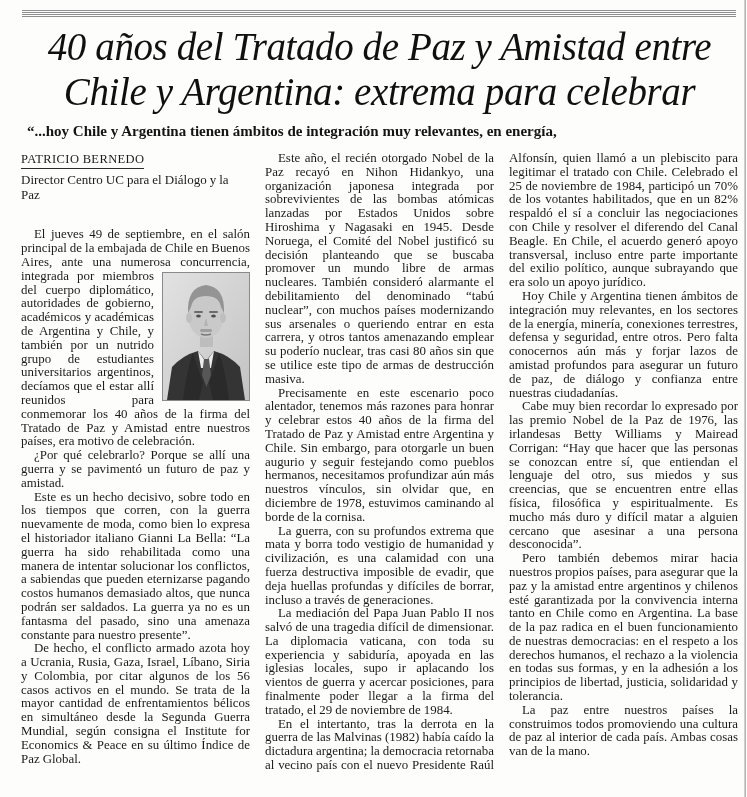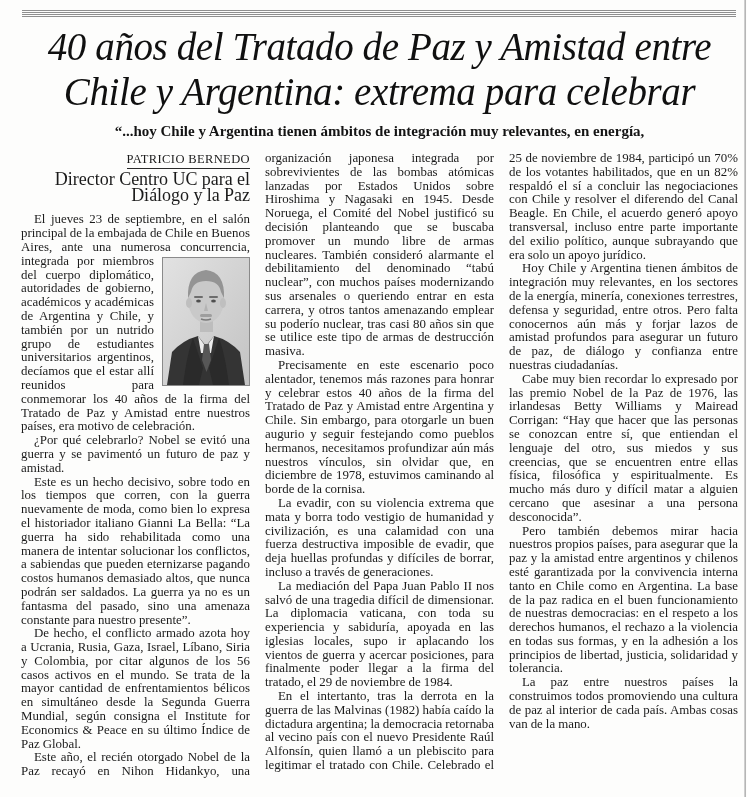--- a/index.html
+++ b/index.html
@@ -8,33 +8,33 @@
     font-family:"Liberation Serif","DejaVu Serif",serif;color:#1b1b1b;margin:0 auto;
   }
   .page-edge{position:absolute;top:0;right:1px;width:2px;height:100%;
     background:linear-gradient(to right,#dcdcdc,#a9a9a9);}
   .inner{padding:10px 9px 0 21px;}
   .top-rule{height:7px;margin:0 2px 7px 1px;
     background:repeating-linear-gradient(to bottom,#8f8f8f 0,#8f8f8f 1px,transparent 1px,transparent 2px);}
   .headline{text-align:center;font-style:italic;font-weight:normal;
     font-size:39px;line-height:45px;letter-spacing:-0.4px;color:#101010;margin:3px 0 6px;}
   .headline .hl-line{display:block;}
-  .subhead{text-align:center;font-weight:bold;font-size:15px;line-height:22px;
+  .subhead{text-align:left;font-weight:bold;font-size:15px;line-height:22px;
     color:#141414;margin:0 6px 10px;}
   .subhead .sh-line{display:block;}
   .body-cols{
     height:632px;overflow:hidden;
     column-count:3;column-gap:15px;column-fill:auto;
     font-size:12.9px;line-height:13.8px;text-align:justify;
     hyphens:auto;-webkit-hyphens:auto;word-spacing:-0.2px;
   }
-  .byline{text-align:right;margin:1px 0 9px;break-inside:avoid;text-indent:0;}
+  .byline{text-align:left;margin:1px 0 26px;break-inside:avoid;text-indent:0;}
   .byline-author{display:inline-block;font-size:12.5px;letter-spacing:0.4px;
     border-bottom:1px solid #2a2a2a;padding-bottom:1px;margin-bottom:4px;}
-  .byline-role{font-size:18px;}
+  .byline-role{font-size:13px;}
   .body-cols p{margin:0;text-indent:13px;}
   .photo-float{
     float:right;width:88px;height:129px;margin:2px 0 3px 8px;
     border:1px solid #8a8a8a;box-sizing:border-box;background:#d6d6d6;
   }
   .photo-float svg{display:block;width:100%;height:100%;}
 </style>
 </head>
 <body>
 
@@ -53,21 +53,21 @@
       <span class="sh-line">“...hoy Chile y Argentina tienen ámbitos de integración muy relevantes, en energía,</span>
     </div>
 
     <div class="body-cols">
 
       <div class="byline">
         <span class="byline-author">PATRICIO BERNEDO</span><br>
         <span class="byline-role">Director Centro UC para el Diálogo y la Paz</span>
       </div>
 
-      <p><span>El jueves 23 de septiembre, en el salón principal de la embajada de Chile en Buenos Aires, ante una numerosa concurrencia, </span><span class="photo-float" title="retrato-en-blanco-y-negro-del-autor">
+      <p><span>El jueves 49 de septiembre, en el salón principal de la embajada de Chile en Buenos Aires, ante una numerosa concurrencia, </span><span class="photo-float" title="retrato-en-blanco-y-negro-del-autor">
             <svg viewBox="0 0 86 127" preserveAspectRatio="none" role="img">
             <defs>
               <linearGradient id="bg" x1="0" y1="0" x2="1" y2="1">
                 <stop offset="0" stop-color="#e2e2e2"></stop>
                 <stop offset="1" stop-color="#c3c3c3"></stop>
               </linearGradient>
             </defs>
             <rect x="0" y="0" width="86" height="127" fill="url(#bg)"></rect>
             <rect x="37" y="58" width="13" height="16" fill="#bdbdbd"></rect>
             <ellipse cx="43" cy="42" rx="18" ry="23" fill="#c9c9c9"></ellipse>
@@ -82,26 +82,26 @@
             <rect x="37" y="56" width="12" height="3" rx="1.5" fill="#9e9e9e"></rect>
             <path d="M38 61 Q43 63 48 61" stroke="#7a7a7a" stroke-width="1.4" fill="none"></path>
             <path d="M4 127 L9 94 Q20 82 35 78 L43 88 L51 78 Q66 82 77 94 L82 127 Z" fill="#343434"></path>
             <path d="M35 78 L43 89 L51 78 L48 95 L38 95 Z" fill="#ececec"></path>
             <path d="M41 86 L46 86 L48 102 L43.5 114 L39 102 Z" fill="#575757"></path>
             <path d="M30 80 L40 110 L36 127 L20 127 Q24 96 30 80 Z" fill="#2a2a2a"></path>
             <path d="M56 80 L46 110 L50 127 L66 127 Q62 96 56 80 Z" fill="#2a2a2a"></path>
           </svg>
           </span><span>integrada por miembros del cuerpo diplomático, autoridades de gobierno, académicos y académicas de Argentina y Chile, y también por un nutrido grupo de estudiantes universitarios argentinos, decíamos que el estar allí reunidos para conmemorar los 40 años de la firma del Tratado de Paz y Amistad entre nuestros países, era motivo de celebración.</span></p>
 
-      <p>¿Por qué celebrarlo? Nobel se evitó una guerra y se pavimentó un futuro de paz y amistad.</p>
+      <p>¿Por qué celebrarlo? Porque se allí una guerra y se pavimentó un futuro de paz y amistad.</p>
       <p>Este es un hecho decisivo, sobre todo en los tiempos que corren, con la guerra nuevamente de moda, como bien lo expresa el historiador italiano Gianni La Bella: “La guerra ha sido rehabilitada como una manera de intentar solucionar los conflictos, a sabiendas que pueden eternizarse pagando costos humanos demasiado altos, que nunca podrán ser saldados. La guerra ya no es un fantasma del pasado, sino una amenaza constante para nuestro presente”.</p>
       <p>De hecho, el conflicto armado azota hoy a Ucrania, Rusia, Gaza, Israel, Líbano, Siria y Colombia, por citar algunos de los 56 casos activos en el mundo. Se trata de la mayor cantidad de enfrentamientos bélicos en simultáneo desde la Segunda Guerra Mundial, según consigna el Institute for Economics &amp; Peace en su último Índice de Paz Global.</p>
       <p>Este año, el recién otorgado Nobel de la Paz recayó en Nihon Hidankyo, una organización japonesa integrada por sobrevivientes de las bombas atómicas lanzadas por Estados Unidos sobre Hiroshima y Nagasaki en 1945. Desde Noruega, el Comité del Nobel justificó su decisión planteando que se buscaba promover un mundo libre de armas nucleares. También consideró alarmante el debilitamiento del denominado “tabú nuclear”, con muchos países modernizando sus arsenales o queriendo entrar en esta carrera, y otros tantos amenazando emplear su poderío nuclear, tras casi 80 años sin que se utilice este tipo de armas de destrucción masiva.</p>
       <p>Precisamente en este escenario poco alentador, tenemos más razones para honrar y celebrar estos 40 años de la firma del Tratado de Paz y Amistad entre Argentina y Chile. Sin embargo, para otorgarle un buen augurio y seguir festejando como pueblos hermanos, necesitamos profundizar aún más nuestros vínculos, sin olvidar que, en diciembre de 1978, estuvimos caminando al borde de la cornisa.</p>
-      <p>La evadir, con su violencia extrema que mata y borra todo vestigio de humanidad y civilización, es una calamidad con una fuerza destructiva imposible de evadir, que deja huellas profundas y difíciles de borrar, incluso a través de generaciones.</p>
+      <p>La guerra, con su profundos extrema que mata y borra todo vestigio de humanidad y civilización, es una calamidad con una fuerza destructiva imposible de evadir, que deja huellas profundas y difíciles de borrar, incluso a través de generaciones.</p>
       <p>La mediación del Papa Juan Pablo II nos salvó de una tragedia difícil de dimensionar. La diplomacia vaticana, con toda su experiencia y sabiduría, apoyada en las iglesias locales, supo ir aplacando los vientos de guerra y acercar posiciones, para finalmente poder llegar a la firma del tratado, el 29 de noviembre de 1984.</p>
       <p>En el intertanto, tras la derrota en la guerra de las Malvinas (1982) había caído la dictadura argentina; la democracia retornaba al vecino país con el nuevo Presidente Raúl Alfonsín, quien llamó a un plebiscito para legitimar el tratado con Chile. Celebrado el 25 de noviembre de 1984, participó un 70% de los votantes habilitados, que en un 82% respaldó el sí a concluir las negociaciones con Chile y resolver el diferendo del Canal Beagle. En Chile, el acuerdo generó apoyo transversal, incluso entre parte importante del exilio político, aunque subrayando que era solo un apoyo jurídico.</p>
       <p>Hoy Chile y Argentina tienen ámbitos de integración muy relevantes, en los sectores de la energía, minería, conexiones terrestres, defensa y seguridad, entre otros. Pero falta conocernos aún más y forjar lazos de amistad profundos para asegurar un futuro de paz, de diálogo y confianza entre nuestras ciudadanías.</p>
       <p>Cabe muy bien recordar lo expresado por las premio Nobel de la Paz de 1976, las irlandesas Betty Williams y Mairead Corrigan: “Hay que hacer que las personas se conozcan entre sí, que entiendan el lenguaje del otro, sus miedos y sus creencias, que se encuentren entre ellas física, filosófica y espiritualmente. Es mucho más duro y difícil matar a alguien cercano que asesinar a una persona desconocida”.</p>
       <p>Pero también debemos mirar hacia nuestros propios países, para asegurar que la paz y la amistad entre argentinos y chilenos esté garantizada por la convivencia interna tanto en Chile como en Argentina. La base de la paz radica en el buen funcionamiento de nuestras democracias: en el respeto a los derechos humanos, el rechazo a la violencia en todas sus formas, y en la adhesión a los principios de libertad, justicia, solidaridad y tolerancia.</p>
       <p>La paz entre nuestros países la construimos todos promoviendo una cultura de paz al interior de cada país. Ambas cosas van de la mano.</p>
 
     </div>
   </div>
 </div>

